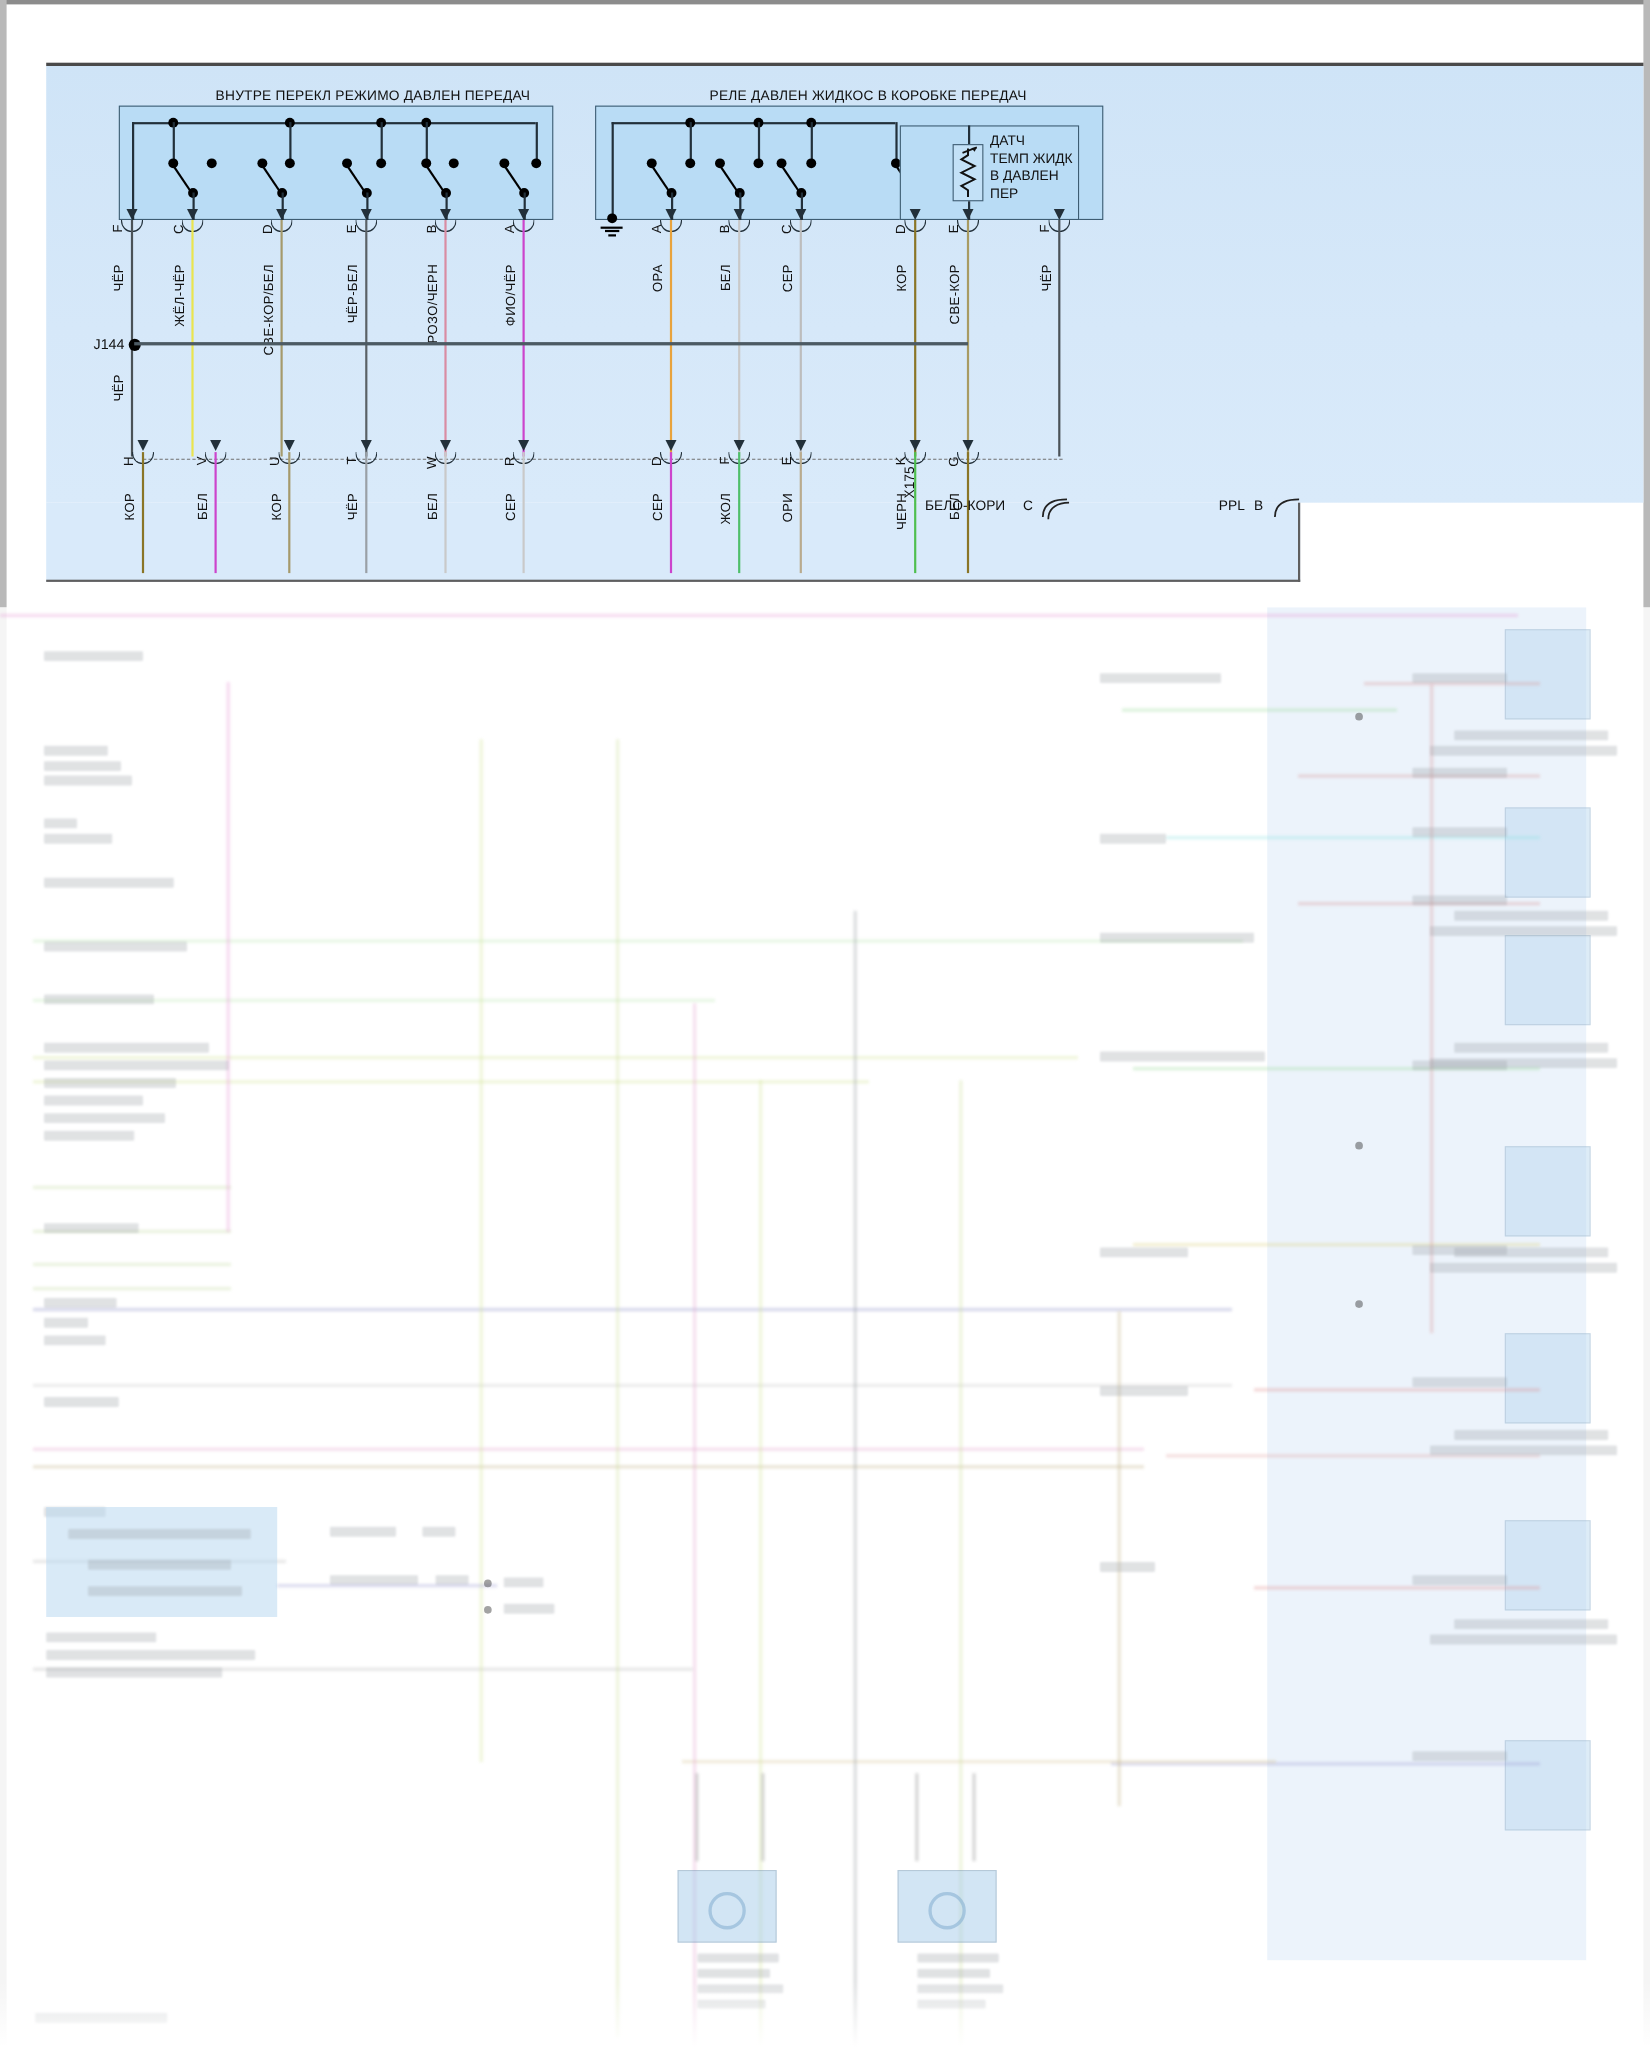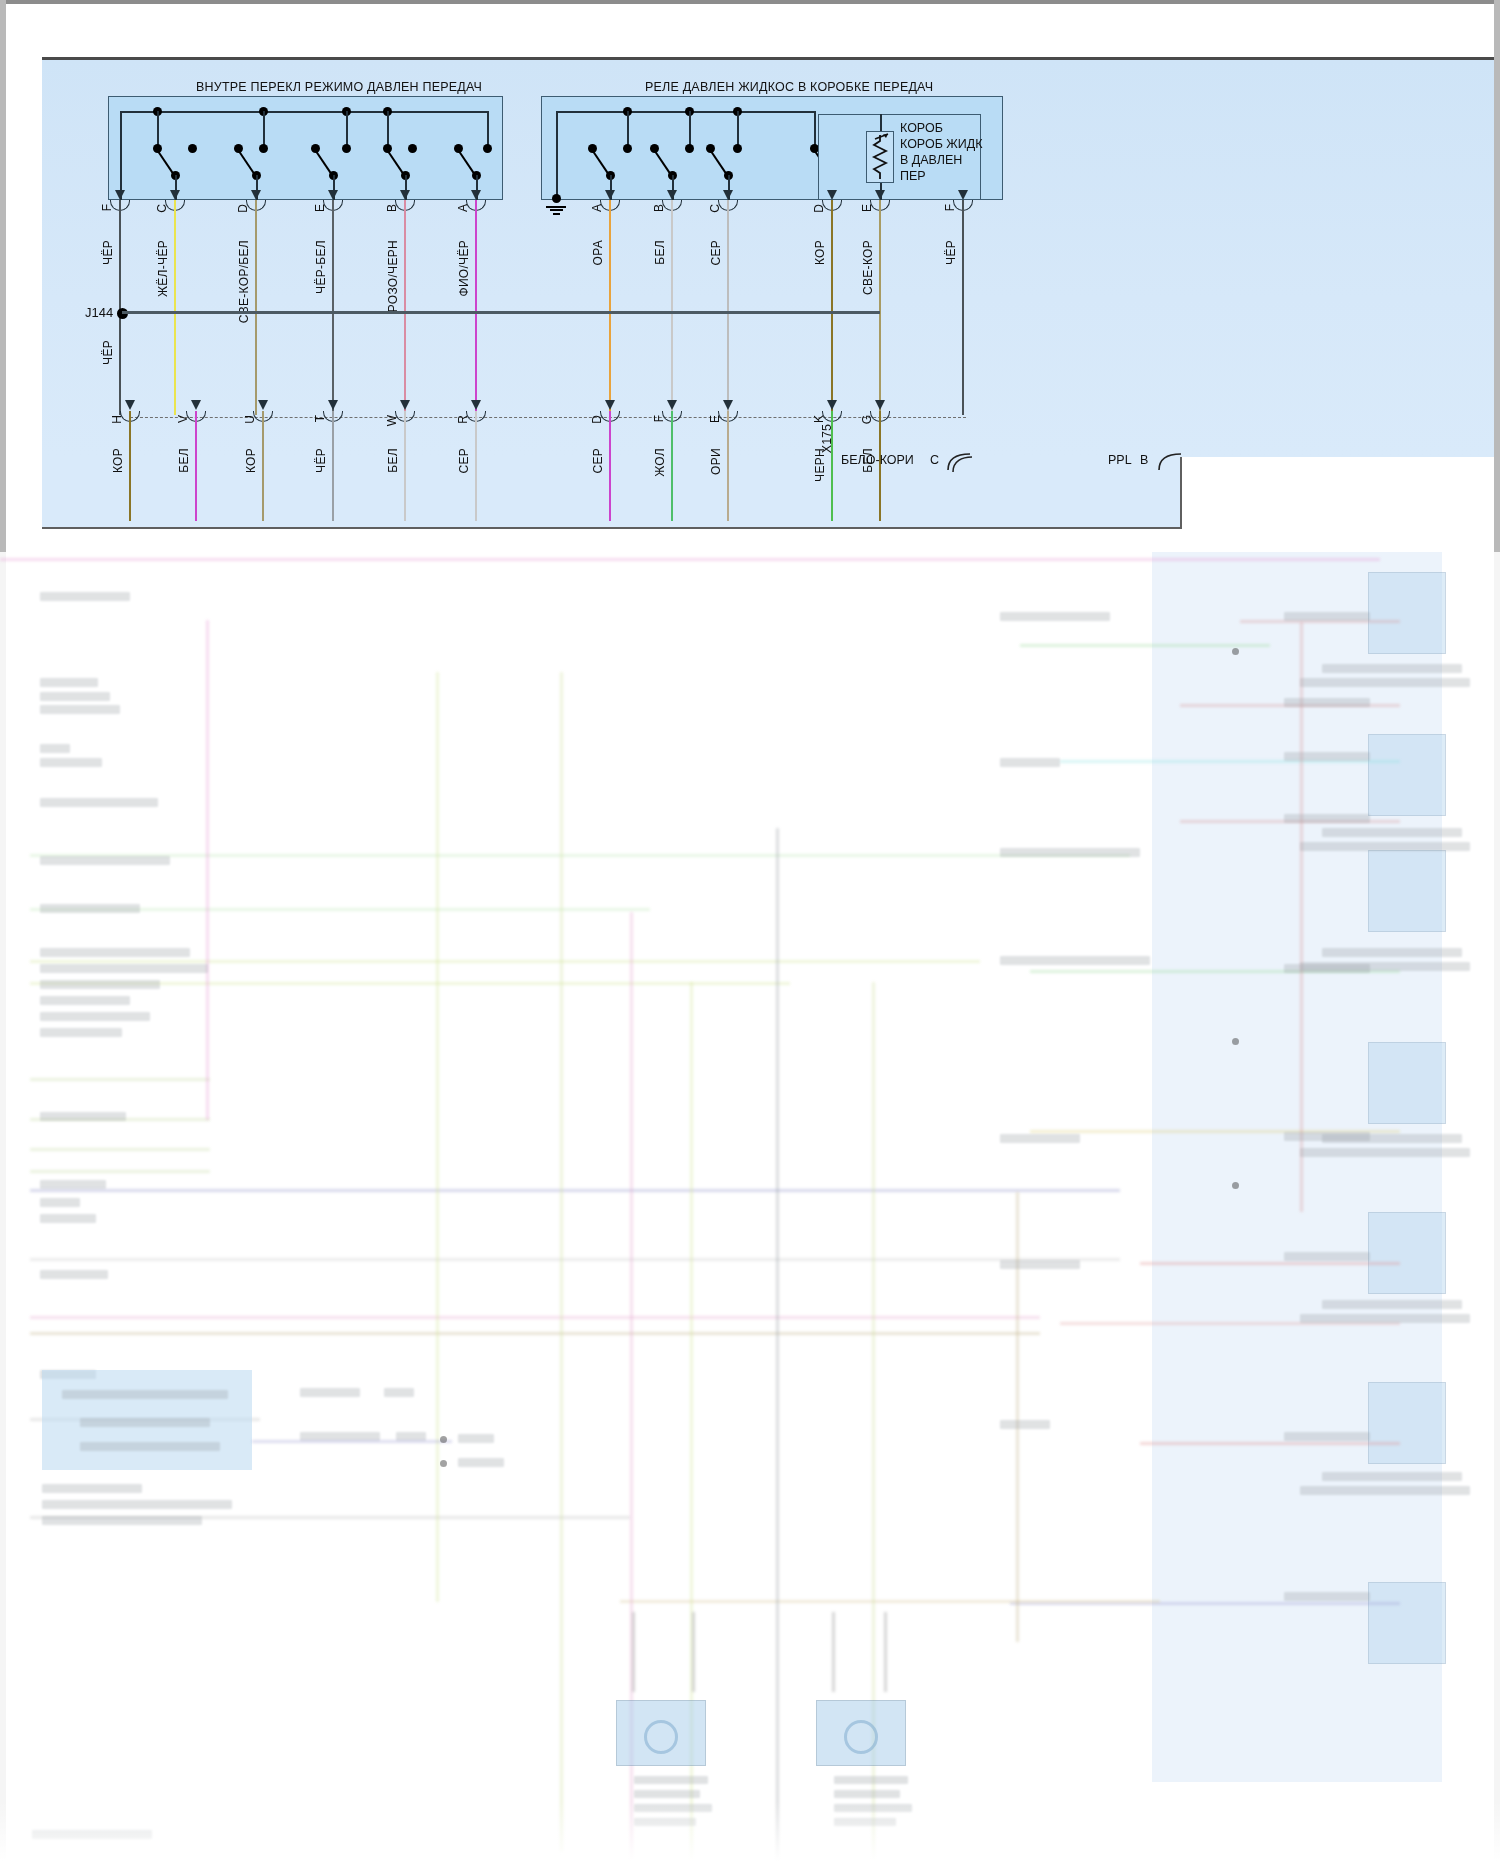--- a/index.html
+++ b/index.html
@@ -295,22 +295,22 @@
   <div class="vseg" style="left:880px; top:114px; height:17px;"></div>
   <div class="sensor-box" style="left:866px; top:131px; width:28px; height:52px; background:#c3e1f7;"></div>
   <svg style="position:absolute; left:866px; top:131px;" width="28" height="52">
     <polyline points="14,4 14,10 8,14 20,20 8,26 20,32 8,38 14,42 14,48" fill="none" stroke="#111" stroke-width="1.8"></polyline>
     <line x1="9" y1="8" x2="22" y2="3" stroke="#111" stroke-width="1.6"></line>
     <polygon points="22,3 17,3.5 20,7" fill="#111"></polygon>
   </svg>
   <div class="vseg" style="left:880px; top:183px; height:17px;"></div>
 
   <div style="position:absolute; left:900px; top:120px; font-size:12.5px; line-height:16px; color:#111;">
-    <div>КОРОБ</div>
-    <div>КОРОБ ЖИДК</div>
+    <div>ДАТЧ</div>
+    <div>ТЕМП ЖИДК</div>
     <div>В ДАВЛЕН</div>
     <div>ПЕР</div>
   </div>
 
   <div id="left-pins">
       <div class="pin-arrow-head" style="left: 120px; top: 190px;"></div>
       <div class="pin-cup" style="left: 120px; top: 200px;"></div>
       <div class="pin-letter" style="left: 100px; top: 204px;">F</div>
       <div class="wire" style="left: 118.7px; top: 200px; height: 215px; background: rgb(74, 82, 87);"></div>
       <div class="wire-label" style="left: 101px; top: 240px;">ЧЁР</div>

